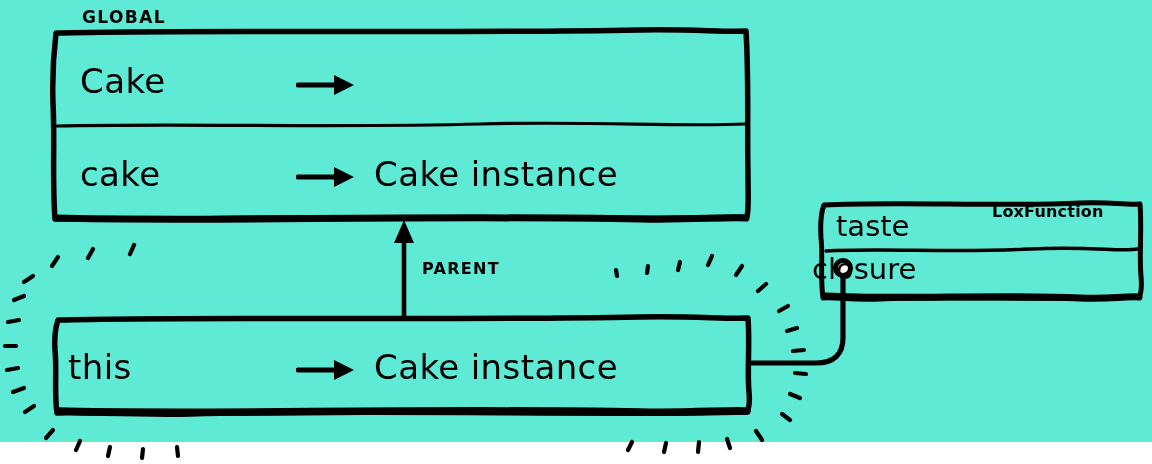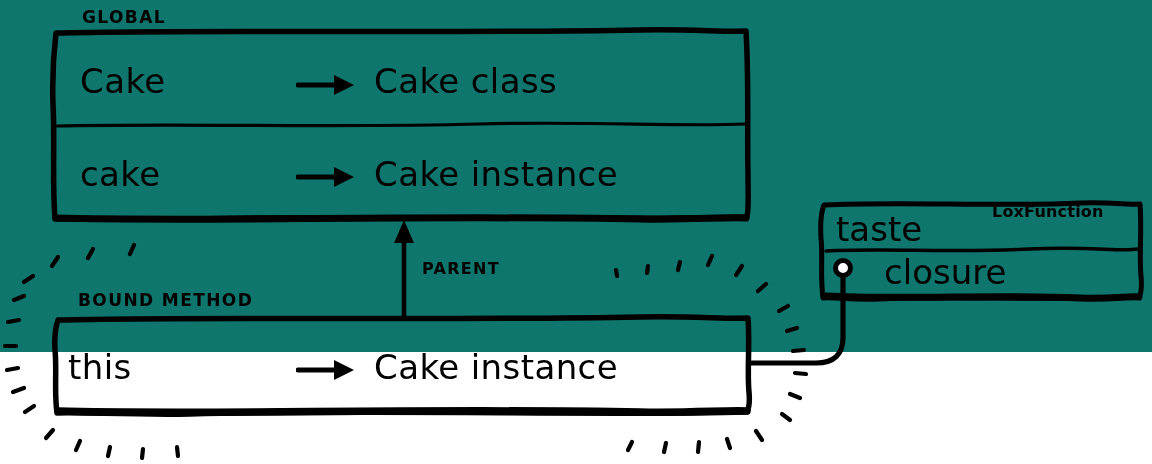--- a/index.html
+++ b/index.html
@@ -11,22 +11,22 @@
   body {
     width: 1152px;
     height: 464px;
     overflow: hidden;
     font-family: "DejaVu Sans", sans-serif;
     color: #000000;
   }
   #stage {
     position: relative;
     width: 1152px;
-    height: 352px;
-    background: #0f766e;
+    height: 442px;
+    background: #5eead4;
   }
   #sketch-layer {
     position: absolute;
     left: 0;
     top: 0;
     width: 1152px;
     height: 464px;
     pointer-events: none;
   }
 
@@ -46,21 +46,21 @@
     font-family: "DejaVu Sans", sans-serif;
     font-size: 34px;
     line-height: 1;
     white-space: nowrap;
     letter-spacing: 0.4px;
     color: #000;
   }
   .small-key {
     position: absolute;
     font-family: "DejaVu Sans", sans-serif;
-    font-size: 34px;
+    font-size: 29px;
     line-height: 1;
     white-space: nowrap;
     color: #000;
   }
   .type-tag {
     position: absolute;
     font-family: "DejaVu Sans", sans-serif;
     font-size: 16px;
     font-weight: bold;
     line-height: 1;
@@ -174,36 +174,34 @@
     <line x1="2" y1="15" x2="38" y2="15" stroke="#000" stroke-width="5" stroke-linecap="round"></line>
     <path d="M38,5 L58,15 L38,25 Z" fill="#000"></path>
   </svg>
   <svg class="arrow-glyph" style="left:296px; top:355px;" viewBox="0 0 60 30">
     <line x1="2" y1="15" x2="38" y2="15" stroke="#000" stroke-width="5" stroke-linecap="round"></line>
     <path d="M38,5 L58,15 L38,25 Z" fill="#000"></path>
   </svg>
 
   <div class="caption" style="left:82px; top:9px;">GLOBAL</div>
 
-  <div class="caption" style="left:78px; top:292px;">BOUND METHOD</div>
 
   <div class="entry-key" style="left:80px; top:64px;">Cake</div>
-  <div class="entry-val" style="left:374px; top:64px;">Cake class</div>
 
   <div class="entry-key" style="left:80px; top:157px;">cake</div>
   <div class="entry-val" style="left:374px; top:157px;">Cake instance</div>
 
   <div class="entry-key" style="left:68px; top:350px;">this</div>
   <div class="entry-val" style="left:374px; top:350px;">Cake instance</div>
 
   <div class="edge-label" style="left:422px; top:261px;">PARENT</div>
 
   <div class="small-key" style="left:836px; top:212px;">taste</div>
   <div class="type-tag" style="left:992px; top:204px;">LoxFunction</div>
-  <div class="small-key" style="left:884px; top:255px;">closure</div>
+  <div class="small-key" style="left:812px; top:255px;">closure</div>
 
   <div class="hit" style="left:52px; top:30px; width:700px; height:96px;"></div>
   <div class="hit" style="left:52px; top:126px; width:700px; height:92px;"></div>
   <div class="hit" style="left:54px; top:316px; width:696px; height:96px;"></div>
   <div class="hit" style="left:821px; top:202px; width:320px; height:48px;"></div>
   <div class="hit" style="left:821px; top:250px; width:320px; height:48px;"></div>
 
 </div>
 
 </body></html>

